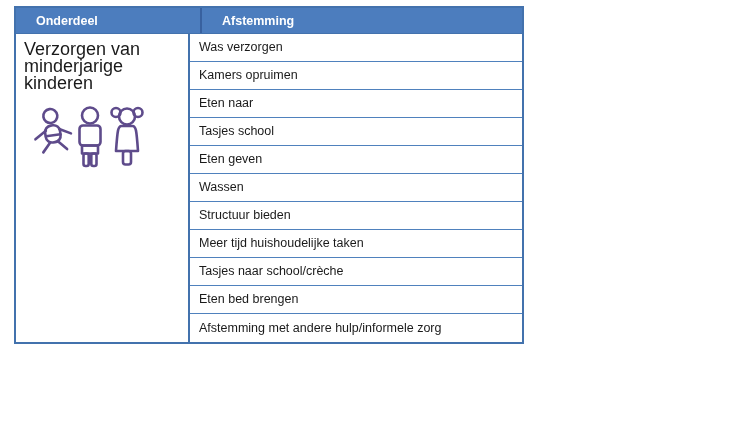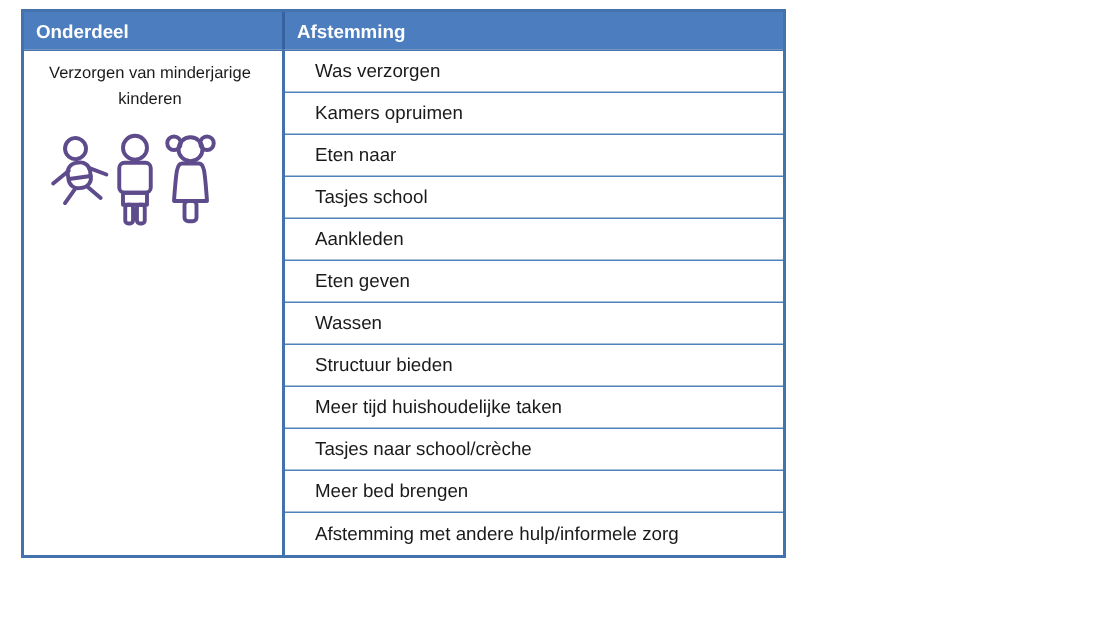--- a/index.html
+++ b/index.html
@@ -24,57 +24,57 @@
     align-items: center;
   }
   .hdr-cell {
     color: #ffffff;
     font-weight: bold;
     font-size: 12.5px;
     padding-left: 8px;
     height: 100%;
     display: flex;
     align-items: center;
+    margin-left: 12px;
   }
   .hdr-cell.first {
     width: 174px;
     border-right: 2px solid #38619f;
   }
   .hdr-cell.second { flex: 1; }
   .tbl-body {
     display: flex;
     border-top: 1px solid #4372ad;
   }
   .cell-onderdeel {
     width: 174px;
     border-right: 2px solid #4372ad;
     padding: 7px 8px;
   }
   .onderdeel-label {
-    font-size: 11px;
+    font-size: 18px;
     color: #1a1a1a;
     line-height: 17px;
     max-width: 152px;
-    text-align: center;
   }
   .children-icon-wrap {
     margin-top: 13px;
     margin-left: 2px;
     width: 122px;
   }
   .activities {
     flex: 1;
     display: flex;
     flex-direction: column;
   }
   .activity-row {
     min-height: 28px;
     display: flex;
     align-items: center;
-    padding: 5px 20px;
+    padding: 5px 9px;
     border-bottom: 1px solid #4f81bd;
     font-size: 12.5px;
     color: #1a1a1a;
     line-height: 17px;
   }
   .activity-row:last-child { border-bottom: none; }
 </style>
 </head>
 <body>
 
@@ -132,23 +132,20 @@
         </div>
 
         <div class="activity-row">
           <span>Eten naar</span>
         </div>
 
         <div class="activity-row">
           <span>Tasjes school</span>
         </div>
 
-        <div class="activity-row">
-          <span>Aankleden</span>
-        </div>
 
         <div class="activity-row">
           <span>Eten geven</span>
         </div>
 
         <div class="activity-row">
           <span>Wassen</span>
         </div>
 
         <div class="activity-row">
@@ -157,21 +154,21 @@
 
         <div class="activity-row">
           <span>Meer tijd huishoudelijke taken</span>
         </div>
 
         <div class="activity-row">
           <span>Tasjes naar school/crèche</span>
         </div>
 
         <div class="activity-row">
-          <span>Meer bed brengen</span>
+          <span>Eten bed brengen</span>
         </div>
 
         <div class="activity-row">
           <span>Afstemming met andere hulp/informele zorg</span>
         </div>
 
       </div>
 
   </div>
 </div>

